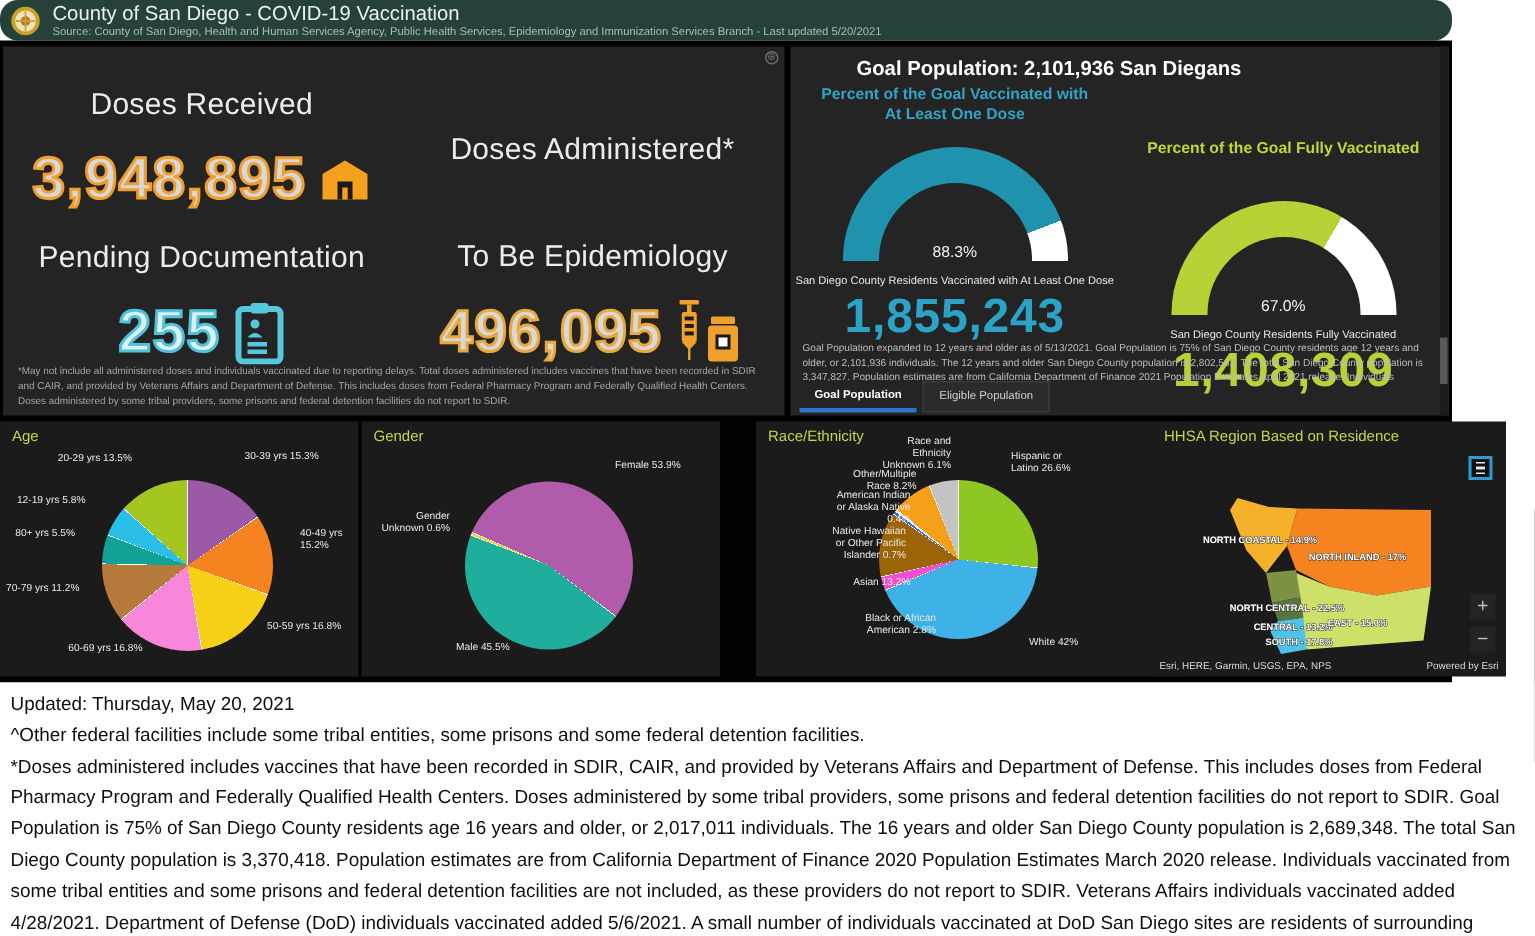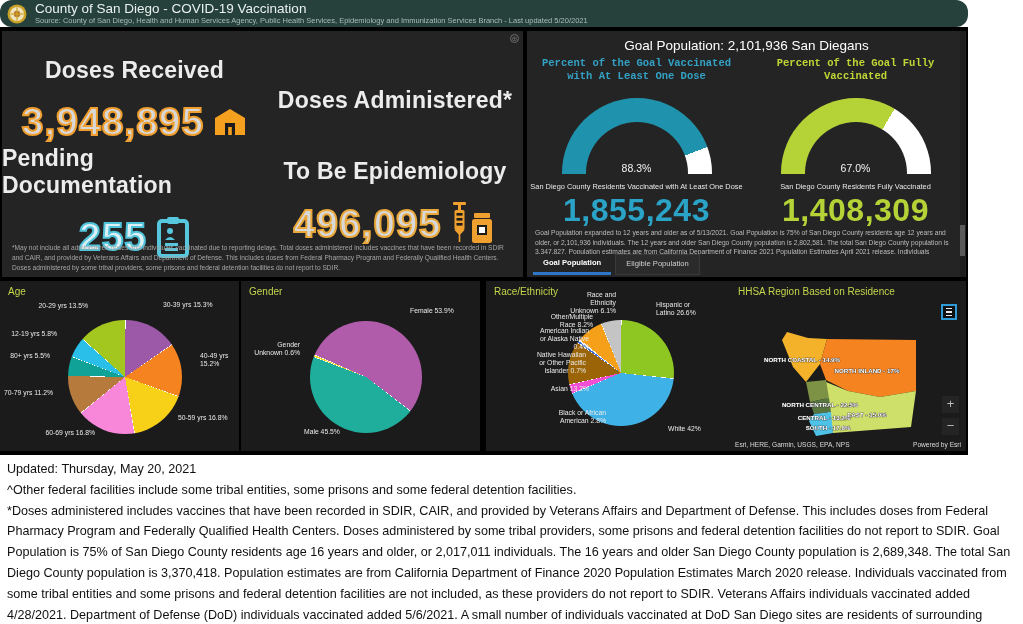--- a/index.html
+++ b/index.html
@@ -14,54 +14,54 @@
   .head-src { font-size:7.5px; color:#a9bdb8; line-height:9px; }
 
   
   .dash-bg { position:absolute; left:0; top:27px; width:968px; height:428px; background:#000; }
   .panel { position:absolute; background:#242424; }
 
   
   .panel-left { left:2px; top:31px; width:521px; height:246px; }
   .kpi-grid { position:absolute; left:0; top:6px; width:521px; height:200px; display:grid; grid-template-columns:265px 256px; grid-template-rows:102px 102px; }
   .kpi { display:flex; flex-direction:column; align-items:center; justify-content:center; }
-  .kpi-label { font-size:23px; font-weight:700; color:#ececec; letter-spacing:.2px;margin-top:24px; }
+  .kpi-label { font-size:20px; font-weight:400; color:#ececec; letter-spacing:.2px;margin-top:24px; }
   .kpi-row { display:flex; align-items:center; gap:9px; margin-top:16px; }
   .kpi-num { font-size:39px; font-weight:800; letter-spacing:1px; color:#d8d8d8; -webkit-text-stroke:2px var(--stroke); }
   .kpi.c1 { --stroke:#f09e2e; } .kpi.c2 { --stroke:#b9cf4e; }
   .kpi.c3 { --stroke:#4fc3da; } .kpi.c3 .kpi-num{ color:#dcf0f5; }
   .kpi.c4 { --stroke:#eaa83a; }
   .kpi-foot { position:absolute; left:10px; right:10px; top:212px; font-size:6.6px; line-height:1.55; color:#a6a6a6; }
   .panel-menu { position:absolute; right:4px; top:3px; width:9px; height:9px; border:1px solid #6d6d6d; border-radius:50%; color:#6d6d6d; font-size:7px; line-height:7px; text-align:center; }
 
   
   .panel-right { left:527px; top:31px; width:439px; height:246px; }
-  .goal-title { text-align:center; font-size:13.5px; font-weight:400; color:#fff; margin-top:7px; }
+  .goal-title { font-size:13.5px; font-weight:700; color:#fff; margin-top:7px;padding-left:44px; }
   .goal-col { position:absolute; top:26px; width:219px; text-align:center; }
   .goal-col.g0 { left:0; } .goal-col.g1 { left:219px; }
-  .goal-head { font-size:10.5px; font-weight:700; line-height:1.25; min-height:27px; padding:0 14px;font-family:Liberation Mono, monospace; }
-  .goal-col.g0 .goal-head { color:#33a2c6; } .goal-col.g1 .goal-head { color:#c0d636; }
+  .goal-head { font-size:10.5px; font-weight:700; line-height:1.25; min-height:27px; padding:0 14px; }
+  .goal-col.g0 .goal-head { color:#33a2c6; } .goal-col.g1 .goal-head { color:#c0d636;margin-top:36px; }
   .gauge { position:relative; width:150px; height:76px; margin:14px auto 0; }
   .gauge-arc { position:absolute; inset:0; border-radius:150px 150px 0 0; }
   .gauge-hole { position:absolute; left:24px; top:24px; width:102px; height:52px; background:#242424; border-radius:102px 102px 0 0; }
   .gauge-pct { position:absolute; left:0; right:0; bottom:0; font-size:10.5px; color:#f2f2f2; }
   .gauge-cap { font-size:7.4px; color:#e8e8e8; margin-top:8px; }
   .gauge-val { font-size:32px; font-weight:700; letter-spacing:.5px; margin-top:1px; }
   .goal-col.g0 .gauge-val { color:#2aa3c6; } .goal-col.g1 .gauge-val { color:#b5d337; }
   .goal-note { position:absolute; left:8px; right:12px; top:197px; height:29px; overflow:hidden; font-size:6.7px; line-height:1.45; color:#bdbdbd; }
   .tabs { position:absolute; left:6px; bottom:2px; display:flex; gap:4px; }
   .tab { font-size:7.6px; padding:4px 10px 5px; color:#cfcfcf; background:#2b2b2b; border:1px solid #3a3a3a; }
   .tab.active { color:#fff; background:#242424; border:none; border-bottom:3px solid #2d76c9; font-weight:600; }
   .vscroll { position:absolute; right:1px; top:0; width:5px; height:246px; background:#1d1d1d; }
   .vthumb { position:absolute; left:0; width:5px; top:194px; height:31px; background:#5a5a5a; }
 
   
   .chart-panel { position:absolute; top:281px; height:170px; background:#1b1b1b; }
   .p-age { left:0; width:239px;text-decoration:underline; } .p-gender { left:241px; width:239px; }
-  .p-race { left:486px; width:284px; } .p-map { left:730px; width:236px; }
+  .p-race { left:504px; width:284px; } .p-map { left:768px; width:236px; }
   .chart-title { position:absolute; left:8px; top:5px; font-size:10px; color:#c3d64b; }
   .pie { position:absolute; border-radius:50%; }
   .pie-label { position:absolute; font-size:6.8px; line-height:1.18; color:#e9e9e9; white-space:pre-line; }
   .pie-label.l { text-align:left; } .pie-label.r { text-align:right; }
 
   
   .map-svg { position:absolute; left:0; top:0; width:236px; height:170px; }
   .map-lbl { font-size:6.2px; font-weight:700; fill:#fff; paint-order:stroke; stroke:#333; stroke-width:.7px; text-anchor:middle; font-family:"Liberation Sans",sans-serif; }
   .legend-btn { position:absolute; right:9px; top:23px; width:16px; height:16px; border:2px solid #2e9bd6; background:#111; display:flex; flex-direction:column; justify-content:center; gap:2px; padding:2px 3px; }
   .legend-btn i { display:block; height:1.5px; background:#e6e6e6; }

